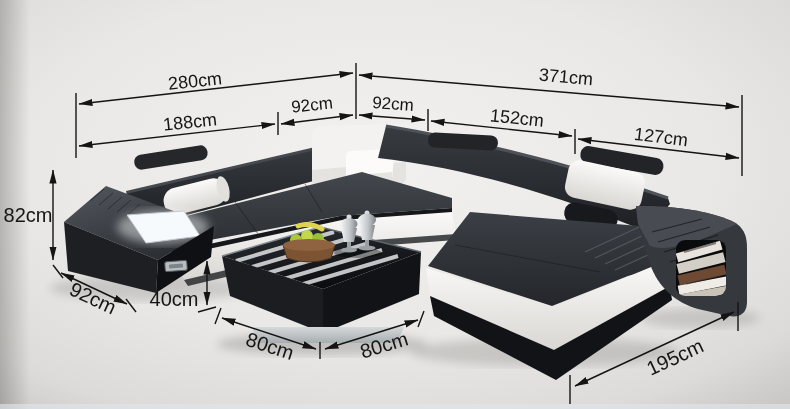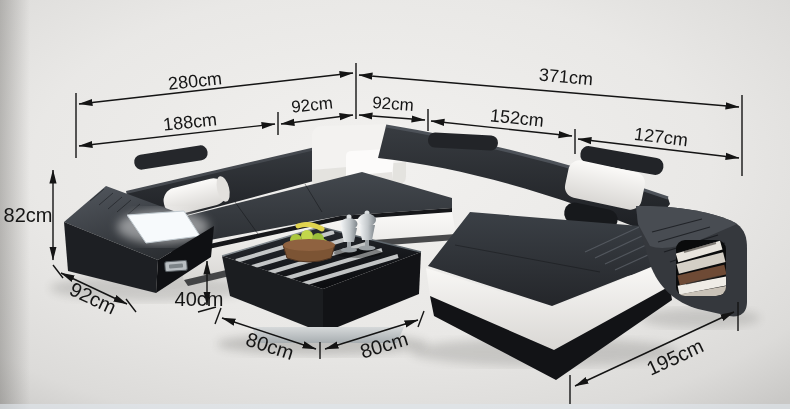--- a/index.html
+++ b/index.html
@@ -20,21 +20,21 @@
   
   .p280 {left:195px;top:81px; transform:translate(-50%,-50%) rotate(-6deg);}
   .p371 {left:566px;top:77px; transform:translate(-50%,-50%) rotate(5deg);}
   .p188 {left:190px;top:122px;transform:translate(-50%,-50%) rotate(-6deg);}
   .p92a {left:312px;top:105px;transform:translate(-50%,-50%) rotate(-6deg);}
   .p92b {left:393px;top:104px;transform:translate(-50%,-50%) rotate(4deg);}
   .p152 {left:517px;top:118px;transform:translate(-50%,-50%) rotate(6deg);}
   .p127 {left:661px;top:137px;transform:translate(-50%,-50%) rotate(7deg);}
   .p82  {left:28px; top:215px;}
   .p92c {left:93px; top:298px;transform:translate(-50%,-50%) rotate(25deg);}
-  .p40  {left:199px;top:299px;}
+  .p40  {left:174px;top:299px;}
   .p80a {left:270px;top:346px;transform:translate(-50%,-50%) rotate(18deg);}
   .p80b {left:384px;top:345px;transform:translate(-50%,-50%) rotate(-17deg);}
   .p195 {left:675px;top:357px;transform:translate(-50%,-50%) rotate(-25deg);}
 </style>
 </head>
 <body>
 
 <div id="stage">
 
 <svg id="scene" width="790" height="409" viewBox="0 0 790 409">

